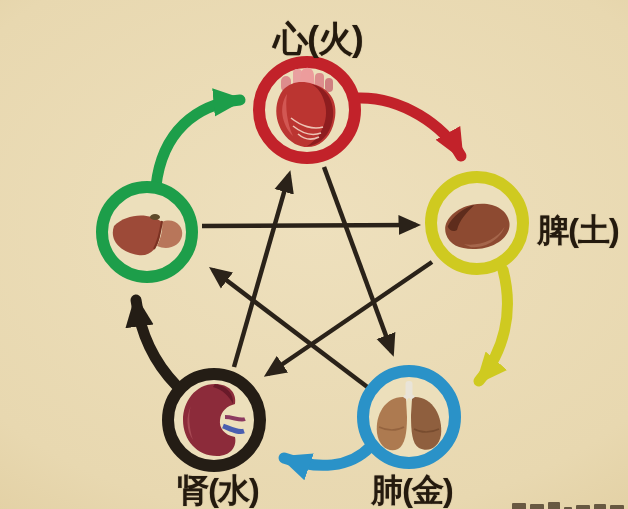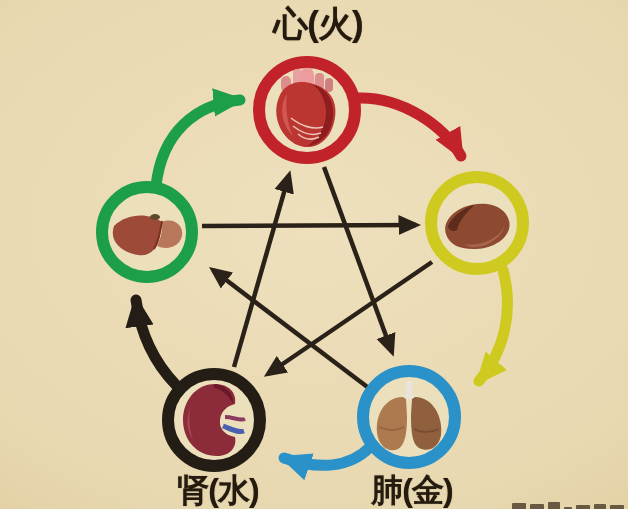--- a/index.html
+++ b/index.html
@@ -114,21 +114,22 @@
     </g>
 
     <g transform="translate(146,234)">
       <path d="M-32,-8 C-37,6 -26,18 -8,21 C4,23 12,14 14,2 L16,-12 C2,-22 -20,-20 -32,-8 Z" fill="#9d4a38"></path>
       <path d="M16,-12 C28,-17 38,-8 36,2 C34,12 22,17 11,12 C15,4 17,-5 16,-12 Z" fill="#b8765a"></path>
       <path d="M16,-13 C14,0 12,8 8,15" stroke="#7b3222" stroke-width="2" fill="none"></path>
       <ellipse cx="9" cy="-17" rx="5" ry="3" fill="#5d4a2a"></ellipse>
     </g>
   </svg>
 
-  <div class="node-label lbl-top" style="left:318px;top:24px;">心(火)</div>
+  <div class="node-label lbl-top" style="left:318px;top:39px;">心(火)</div>
+  <div class="node-label lbl-side" style="left:578px;top:231px;">脾(土)</div>
   <div class="node-label lbl-side" style="left:412px;top:491px;">肺(金)</div>
   <div class="node-label lbl-side" style="left:218px;top:491px;">肾(水)</div>
 
   <div class="watermark">
     <span style="width:14px;height:10px;"></span>
     <span style="width:14px;height:9px;"></span>
     <span style="width:12px;height:11px;"></span>
     <span style="width:8px;height:6px;"></span>
     <span style="width:14px;height:8px;"></span>
     <span style="width:12px;height:9px;"></span>

